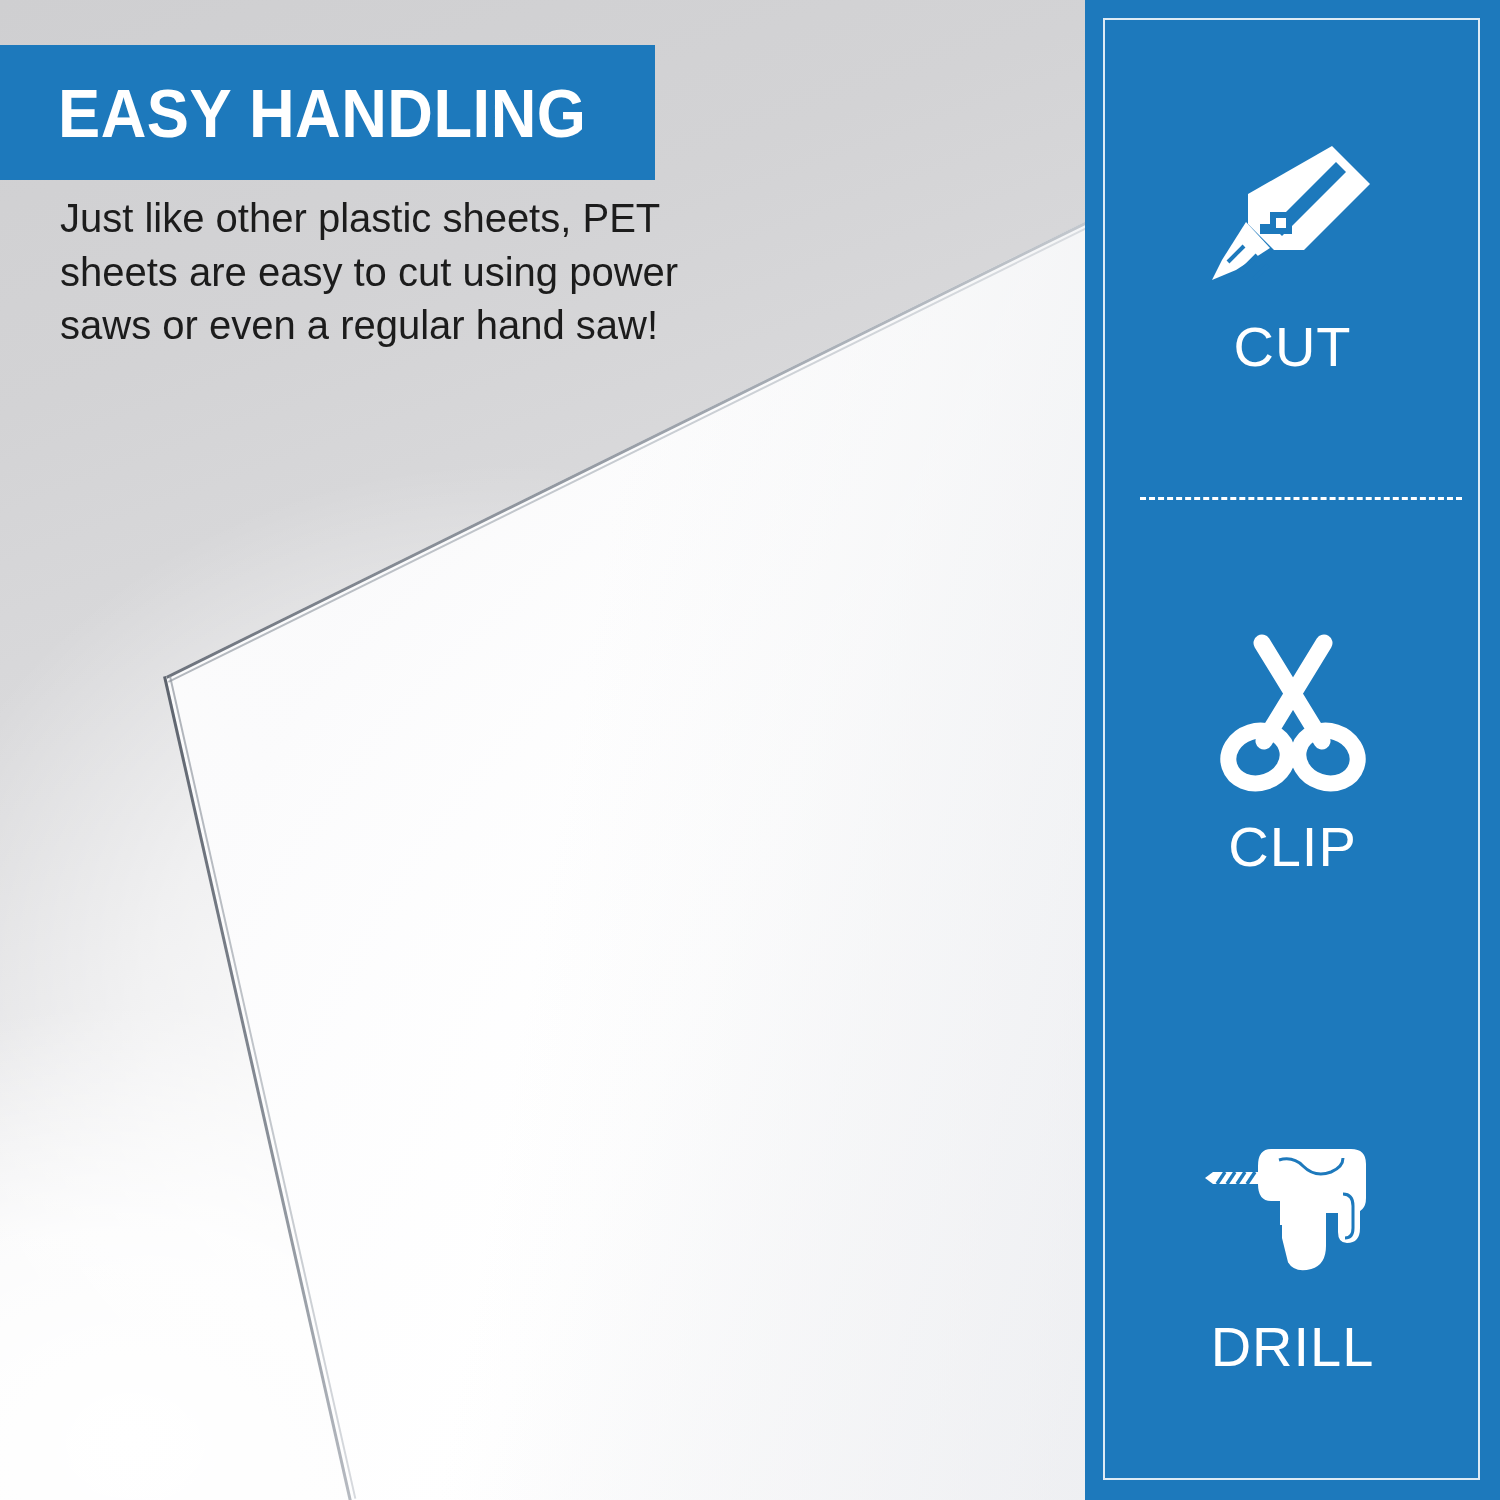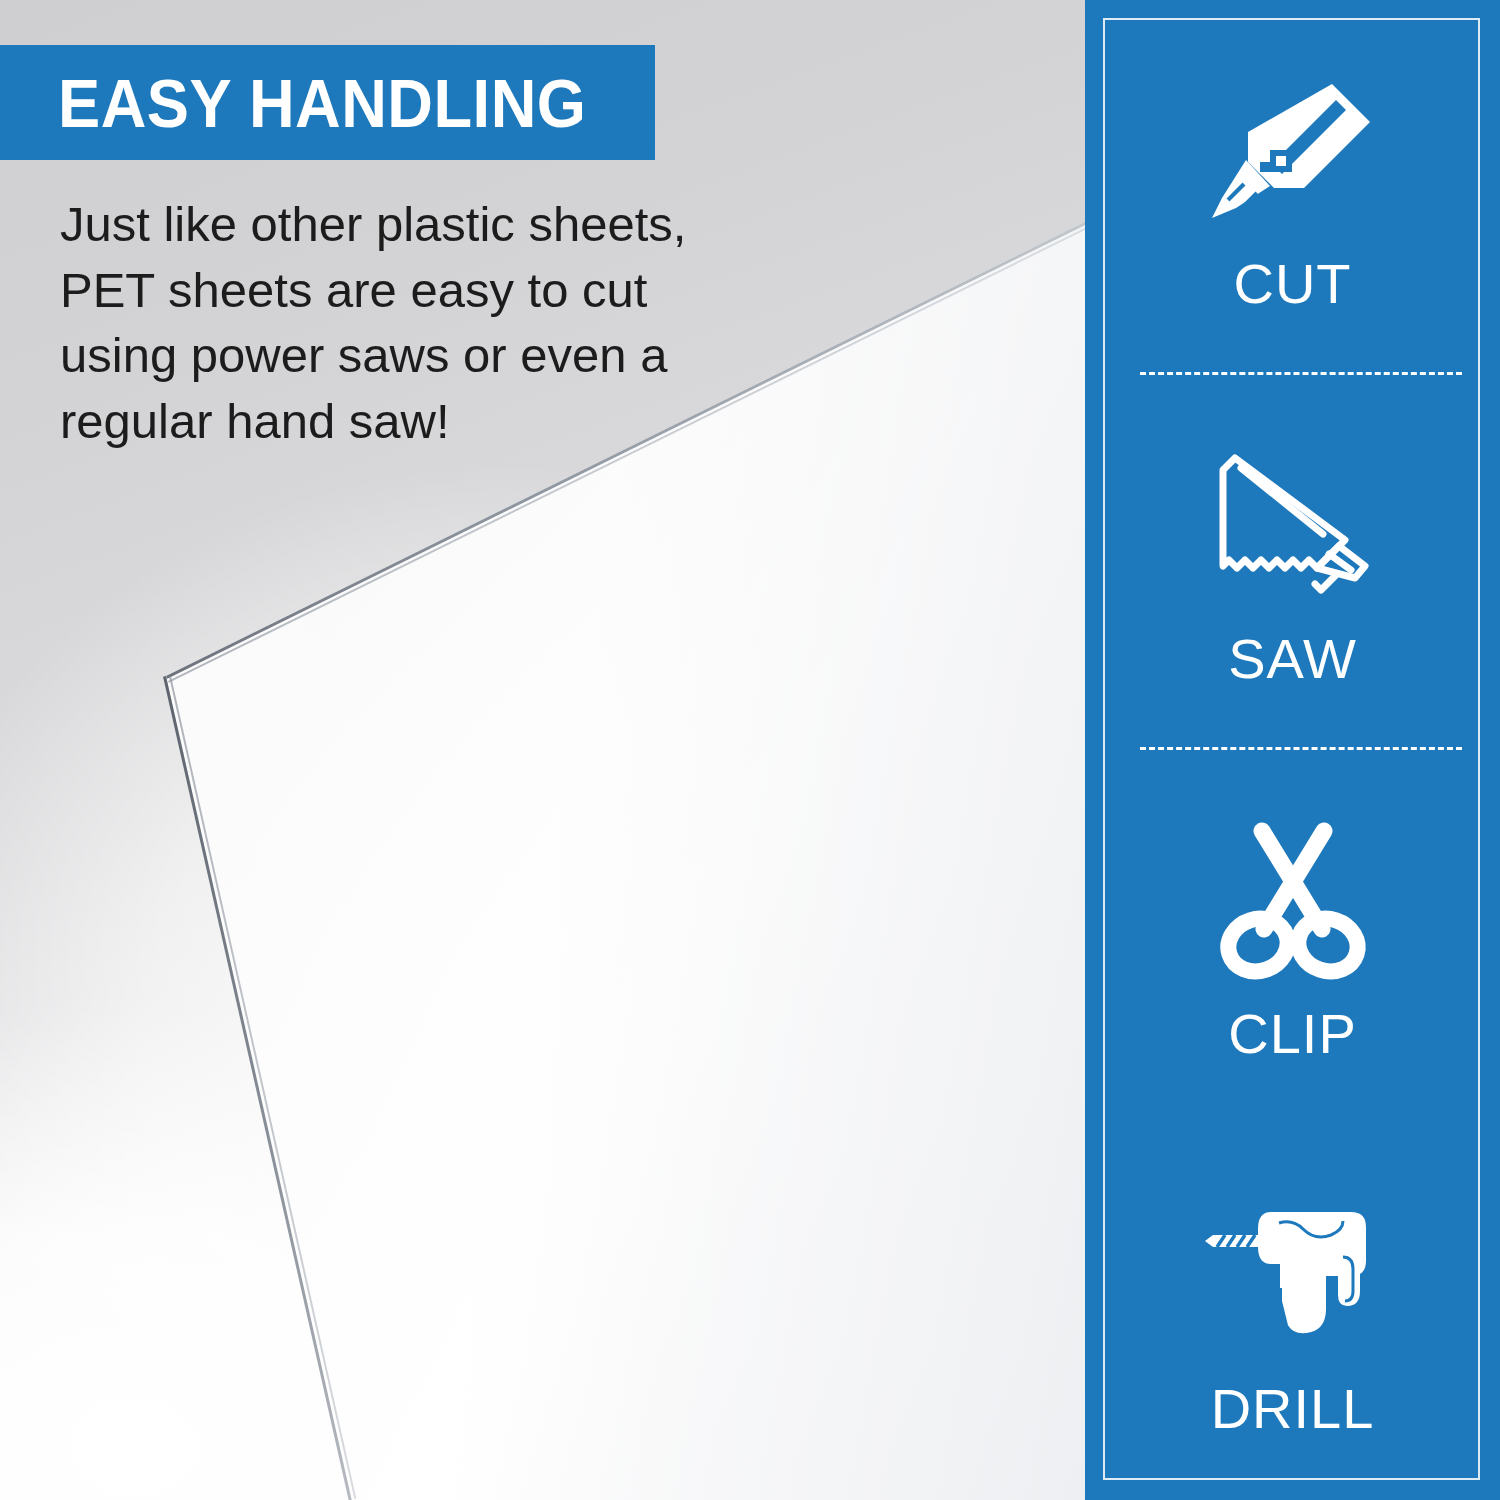--- a/index.html
+++ b/index.html
@@ -86,21 +86,21 @@
     width: 843px; height: 2px;
     transform: rotate(77.3deg);
     background: linear-gradient(90deg, #8e949d 0%, #aeb4bb 60%, #c6cad0 100%);
     opacity: .7;
   }
 
   
   .banner {
     position: absolute;
     left: 0; top: 45px;
-    width: 655px; height: 115px;
+    width: 655px; height: 135px;
     background: #1d79bc;
     display: flex;
     align-items: center;
   }
   .banner-title {
     color: #ffffff;
     font-size: 68px;
     font-weight: bold;
     letter-spacing: 0.5px;
     margin-left: 58px;
@@ -108,21 +108,21 @@
     transform: scaleX(0.93);
     transform-origin: left center;
   }
 
   
   .body-copy {
     position: absolute;
     left: 60px; top: 192px;
     width: 660px;
     color: #1c1c1c;
-    font-size: 49px;
+    font-size: 40px;
     line-height: 1.34;
     font-weight: 300;
   }
 
   
   .panel {
     position: absolute;
     left: 1085px; top: 0;
     width: 415px; height: 1500px;
     background: #1d79bc;
@@ -221,38 +221,20 @@
             </g>
             <g fill="#1d79bc">
               <path d="M52 86 L66 86 L66 96 L52 96 Z"></path>
             </g>
           </svg>
         </div>
         <div class="feature-label">CUT</div>
         <div class="divider"></div>
       </div>
 
-      <div class="feature">
-        <div class="feature-icon">
-          <svg width="175" height="155" viewBox="0 0 175 155">
-            <g fill="none" stroke="#ffffff" stroke-width="7" stroke-linejoin="round" stroke-linecap="round">
-              <path d="M18 22 L30 10 L140 92
-                       L112 120
-                       L104 112 L96 120 L88 112 L80 120 L72 112 L64 120
-                       L56 112 L48 120 L40 112 L32 120 L24 112 L18 118 Z"></path>
-              <path d="M36 20 L118 86"></path>
-              <path d="M112 120 L134 98 L160 118 L150 130 Z"></path>
-              <path d="M124 106 L146 122"></path>
-              <path d="M130 128 L116 142 L110 136"></path>
-            </g>
-          </svg>
-        </div>
-        <div class="feature-label">SAW</div>
-        <div class="divider"></div>
-      </div>
 
       <div class="feature">
         <div class="feature-icon">
           <svg width="150" height="160" viewBox="0 0 150 160">
             <g stroke="#ffffff" fill="none" stroke-width="17" stroke-linecap="round">
               <path d="M44 10 L104 108"></path>
               <path d="M106 10 L46 108"></path>
             </g>
             <g stroke="#ffffff" fill="none" stroke-width="16">
               <ellipse cx="40" cy="124" rx="30" ry="26" transform="rotate(-18 40 124)"></ellipse>

